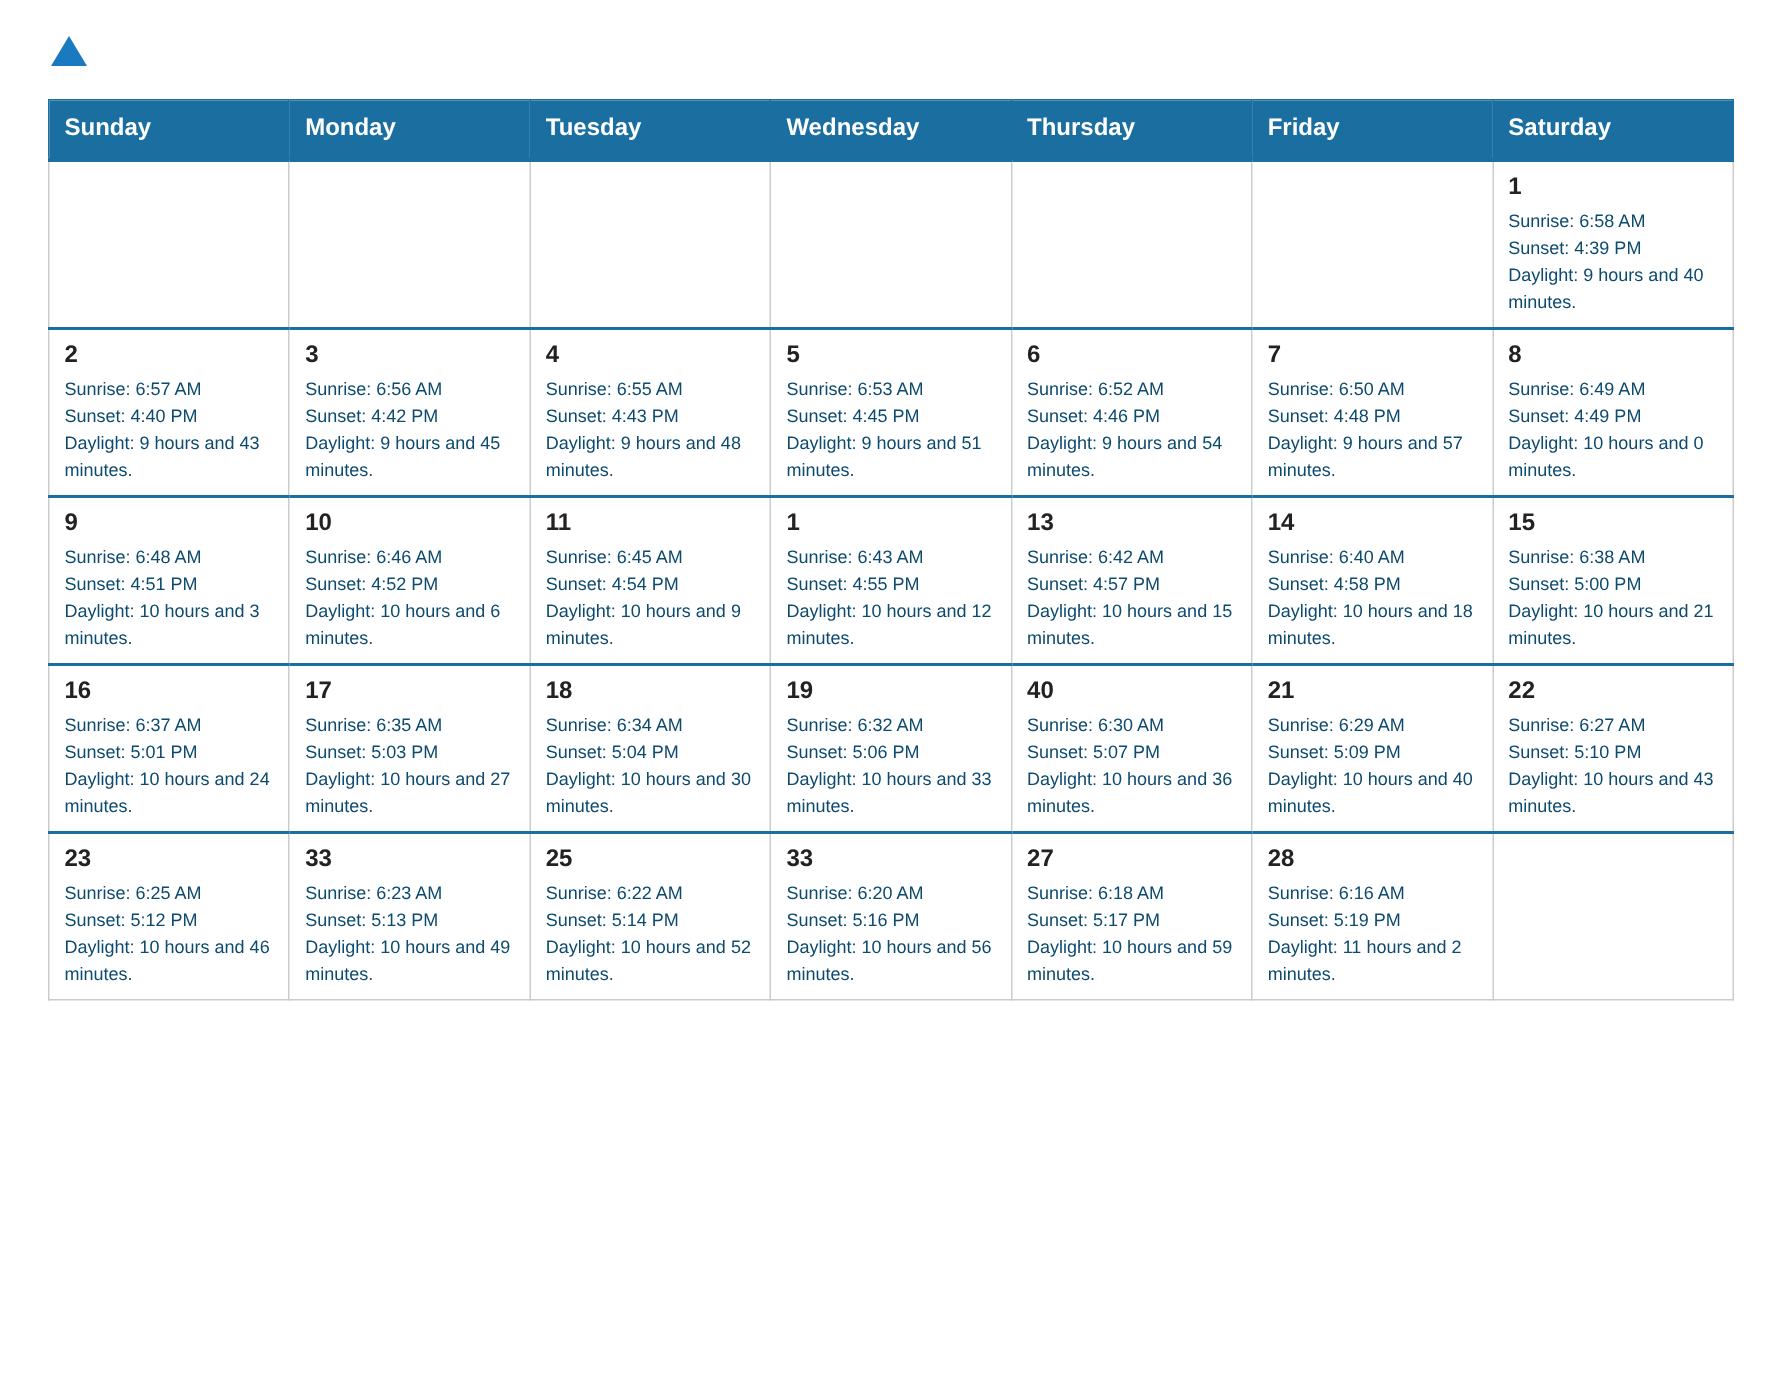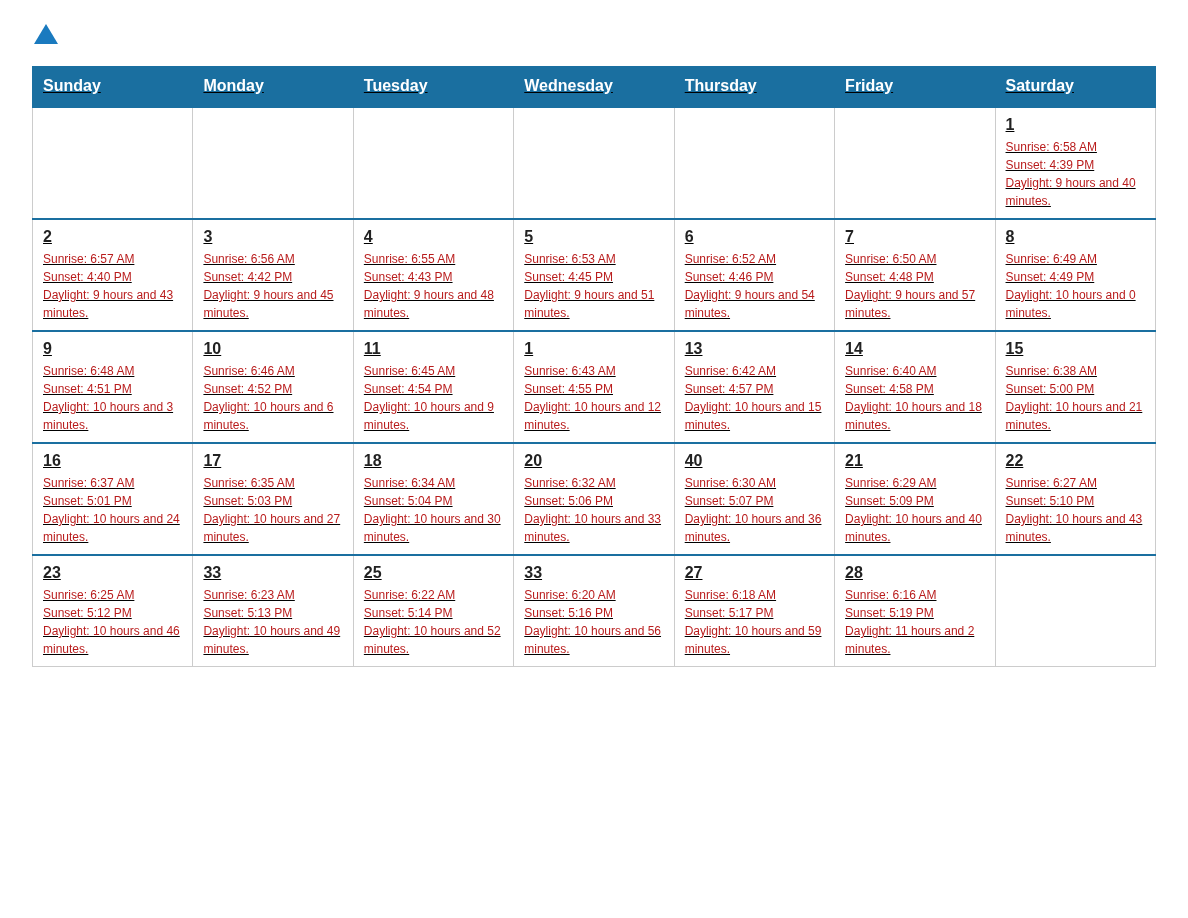--- a/index.html
+++ b/index.html
@@ -32,21 +32,20 @@
     }
     .subtitle {
       font-size: 20px;
       color: #444;
       margin-top: 4px;
     }
     .calendar {
       width: 100%;
       border-collapse: collapse;
       border: 1px solid #bbb;
-      text-decoration: underline;
     }
     .calendar th {
       background-color: #1a6fa0;
       color: #fff;
       font-size: 16px;
       font-weight: bold;
       padding: 10px 10px;
       text-align: left;
       border: 1px solid #1a6fa0;
     }
@@ -65,21 +64,21 @@
       border-top: 2px solid #1a6fa0;
     }
     .day-number {
       font-size: 16px;
       font-weight: bold;
       color: #222;
       margin-bottom: 4px;
     }
     .day-info {
       font-size: 12px;
-      color: #b91c1c;
+      color: #0c4a6e;
       line-height: 1.5;
     }
     .empty-cell {
       background: #fff;
     }
     
     .logo-wrapper {
       display: flex;
       align-items: center;
     }
@@ -213,21 +212,21 @@
         </td>
         <td>
           <div class="day-number">17</div>
           <div class="day-info">Sunrise: 6:35 AM<br>Sunset: 5:03 PM<br>Daylight: 10 hours and 27 minutes.</div>
         </td>
         <td>
           <div class="day-number">18</div>
           <div class="day-info">Sunrise: 6:34 AM<br>Sunset: 5:04 PM<br>Daylight: 10 hours and 30 minutes.</div>
         </td>
         <td>
-          <div class="day-number">20</div>
+          <div class="day-number">19</div>
           <div class="day-info">Sunrise: 6:32 AM<br>Sunset: 5:06 PM<br>Daylight: 10 hours and 33 minutes.</div>
         </td>
         <td>
           <div class="day-number">40</div>
           <div class="day-info">Sunrise: 6:30 AM<br>Sunset: 5:07 PM<br>Daylight: 10 hours and 36 minutes.</div>
         </td>
         <td>
           <div class="day-number">21</div>
           <div class="day-info">Sunrise: 6:29 AM<br>Sunset: 5:09 PM<br>Daylight: 10 hours and 40 minutes.</div>
         </td>

